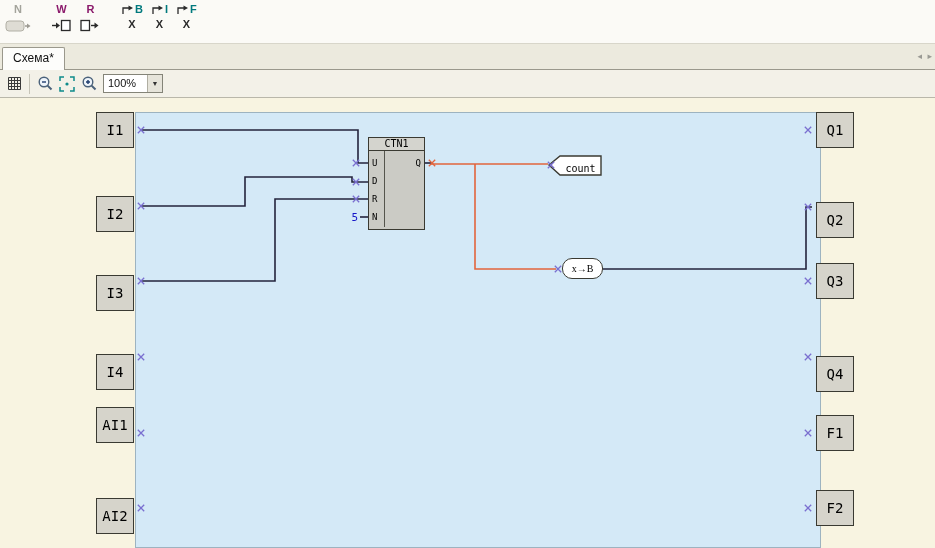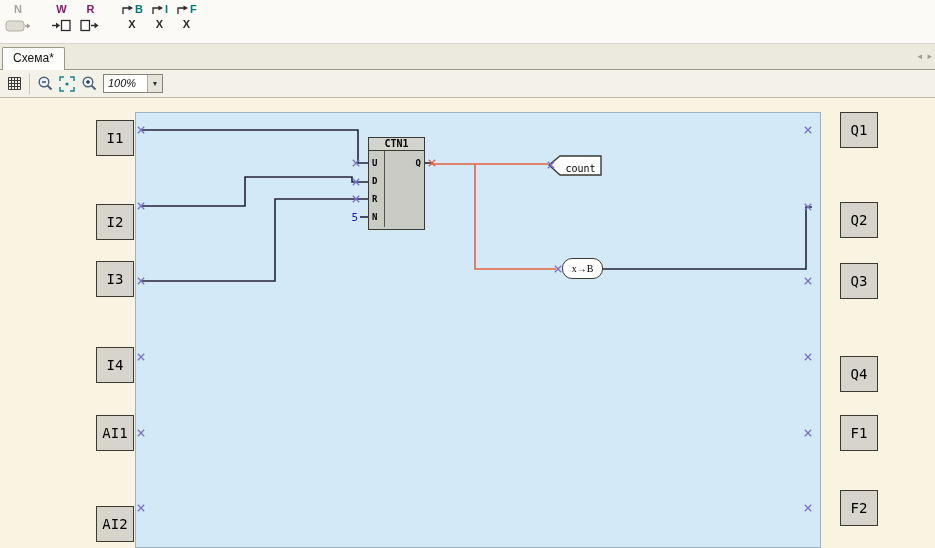--- a/index.html
+++ b/index.html
@@ -27,40 +27,40 @@
     padding:0 10px; line-height:21px; font-size:12px; color:#111; z-index:2; }
   .tab-scrollers { position:absolute; right:3px; top:7px; color:#9a9a94; font-size:9px; }
   .tab-scrollers span { margin-left:3px; }
 
   
   .toolbar-canvas { height:28px; background:#f3f1e8; border-bottom:1px solid #b9b7aa;
     display:flex; align-items:center; padding-left:3px; }
   .ct-btn { width:22px; height:22px; display:flex; align-items:center; justify-content:center; }
   .ct-sep { width:1px; height:20px; background:#c6c4b8; margin:0 4px; }
   .zoom-combo { margin-left:3px; width:60px; height:19px; background:#fff;
-    border:1px solid #848478; display:flex; align-items:stretch;font-style:italic; }
+    border:1px solid #848478; display:flex; align-items:stretch; }
   .zoom-value { flex:1; font-size:11px; line-height:17px; padding-left:4px; color:#111; }
   .zoom-arrow { width:15px; background:#e6e4da; border-left:1px solid #b0aea2;
     display:flex; align-items:center; justify-content:center; font-size:7px; color:#333; }
 
   
   .canvas { position:absolute; left:0; top:98px; width:935px; height:450px;
     background:#f8f4e1; overflow:hidden; }
   .workspace { position:absolute; left:135px; top:14px; width:686px; height:436px;
     background:#d4e9f7; border:1px solid #9db3c0; }
   .wires { position:absolute; left:0; top:0; width:935px; height:450px; pointer-events:none; }
 
   .io { position:absolute; width:38px; height:36px; background:#d6d4cb;
     border:1.5px solid #3a3a32; display:flex; align-items:center; justify-content:center;
     font-family:"DejaVu Sans Mono", monospace; font-size:14px; color:#000; z-index:3; }
-  .io.in  { left:96px;margin-top:8px; }
-  .io.out { left:816px;margin-left:24px; }
+  .io.in  { left:96px; }
+  .io.out { left:816px; }
 
   .fb { position:absolute; left:368px; top:39px; width:57px; height:93px;
-    background:#cbcbc5; border:1.5px solid #3a3a32; z-index:3;font-weight:bold; }
+    background:#cbcbc5; border:1.5px solid #3a3a32; z-index:3; }
   .fb-header { height:13px; border-bottom:1px solid #3a3a32; background:#d4d4ce;
     font-family:"DejaVu Sans Mono", monospace; font-size:10px; text-align:center;
     line-height:12px; color:#000; }
   .fb-body { position:relative; height:76px; }
   .fb-pincol { position:absolute; left:0; top:0; width:16px; height:76px;
     border-right:1px solid #55554d; }
   .fb-pin { position:absolute; left:3px; font-family:"DejaVu Sans Mono", monospace;
     font-size:9px; color:#000; height:10px; line-height:10px; }
   .fb-q { position:absolute; right:3px; top:7px; font-family:"DejaVu Sans Mono", monospace;
     font-size:9px; color:#000; }
@@ -226,22 +226,22 @@
       <use href="#xmark" transform="translate(558,171)"></use>
     </g>
 
     <g stroke="#e2643c" stroke-width="1.3">
       <use href="#xmark" transform="translate(432,65)"></use>
     </g>
   </svg>
 
   <div class="io in" style="top:14px">I1</div>
   <div class="io in" style="top:98px">I2</div>
-  <div class="io in" style="top:155px">I3</div>
-  <div class="io in" style="top:241px">I4</div>
+  <div class="io in" style="top:177px">I3</div>
+  <div class="io in" style="top:256px">I4</div>
   <div class="io in" style="top:309px">AI1</div>
   <div class="io in" style="top:400px">AI2</div>
 
   <div class="io out" style="top:14px">Q1</div>
   <div class="io out" style="top:104px">Q2</div>
   <div class="io out" style="top:165px">Q3</div>
   <div class="io out" style="top:258px">Q4</div>
   <div class="io out" style="top:317px">F1</div>
   <div class="io out" style="top:392px">F2</div>
 

